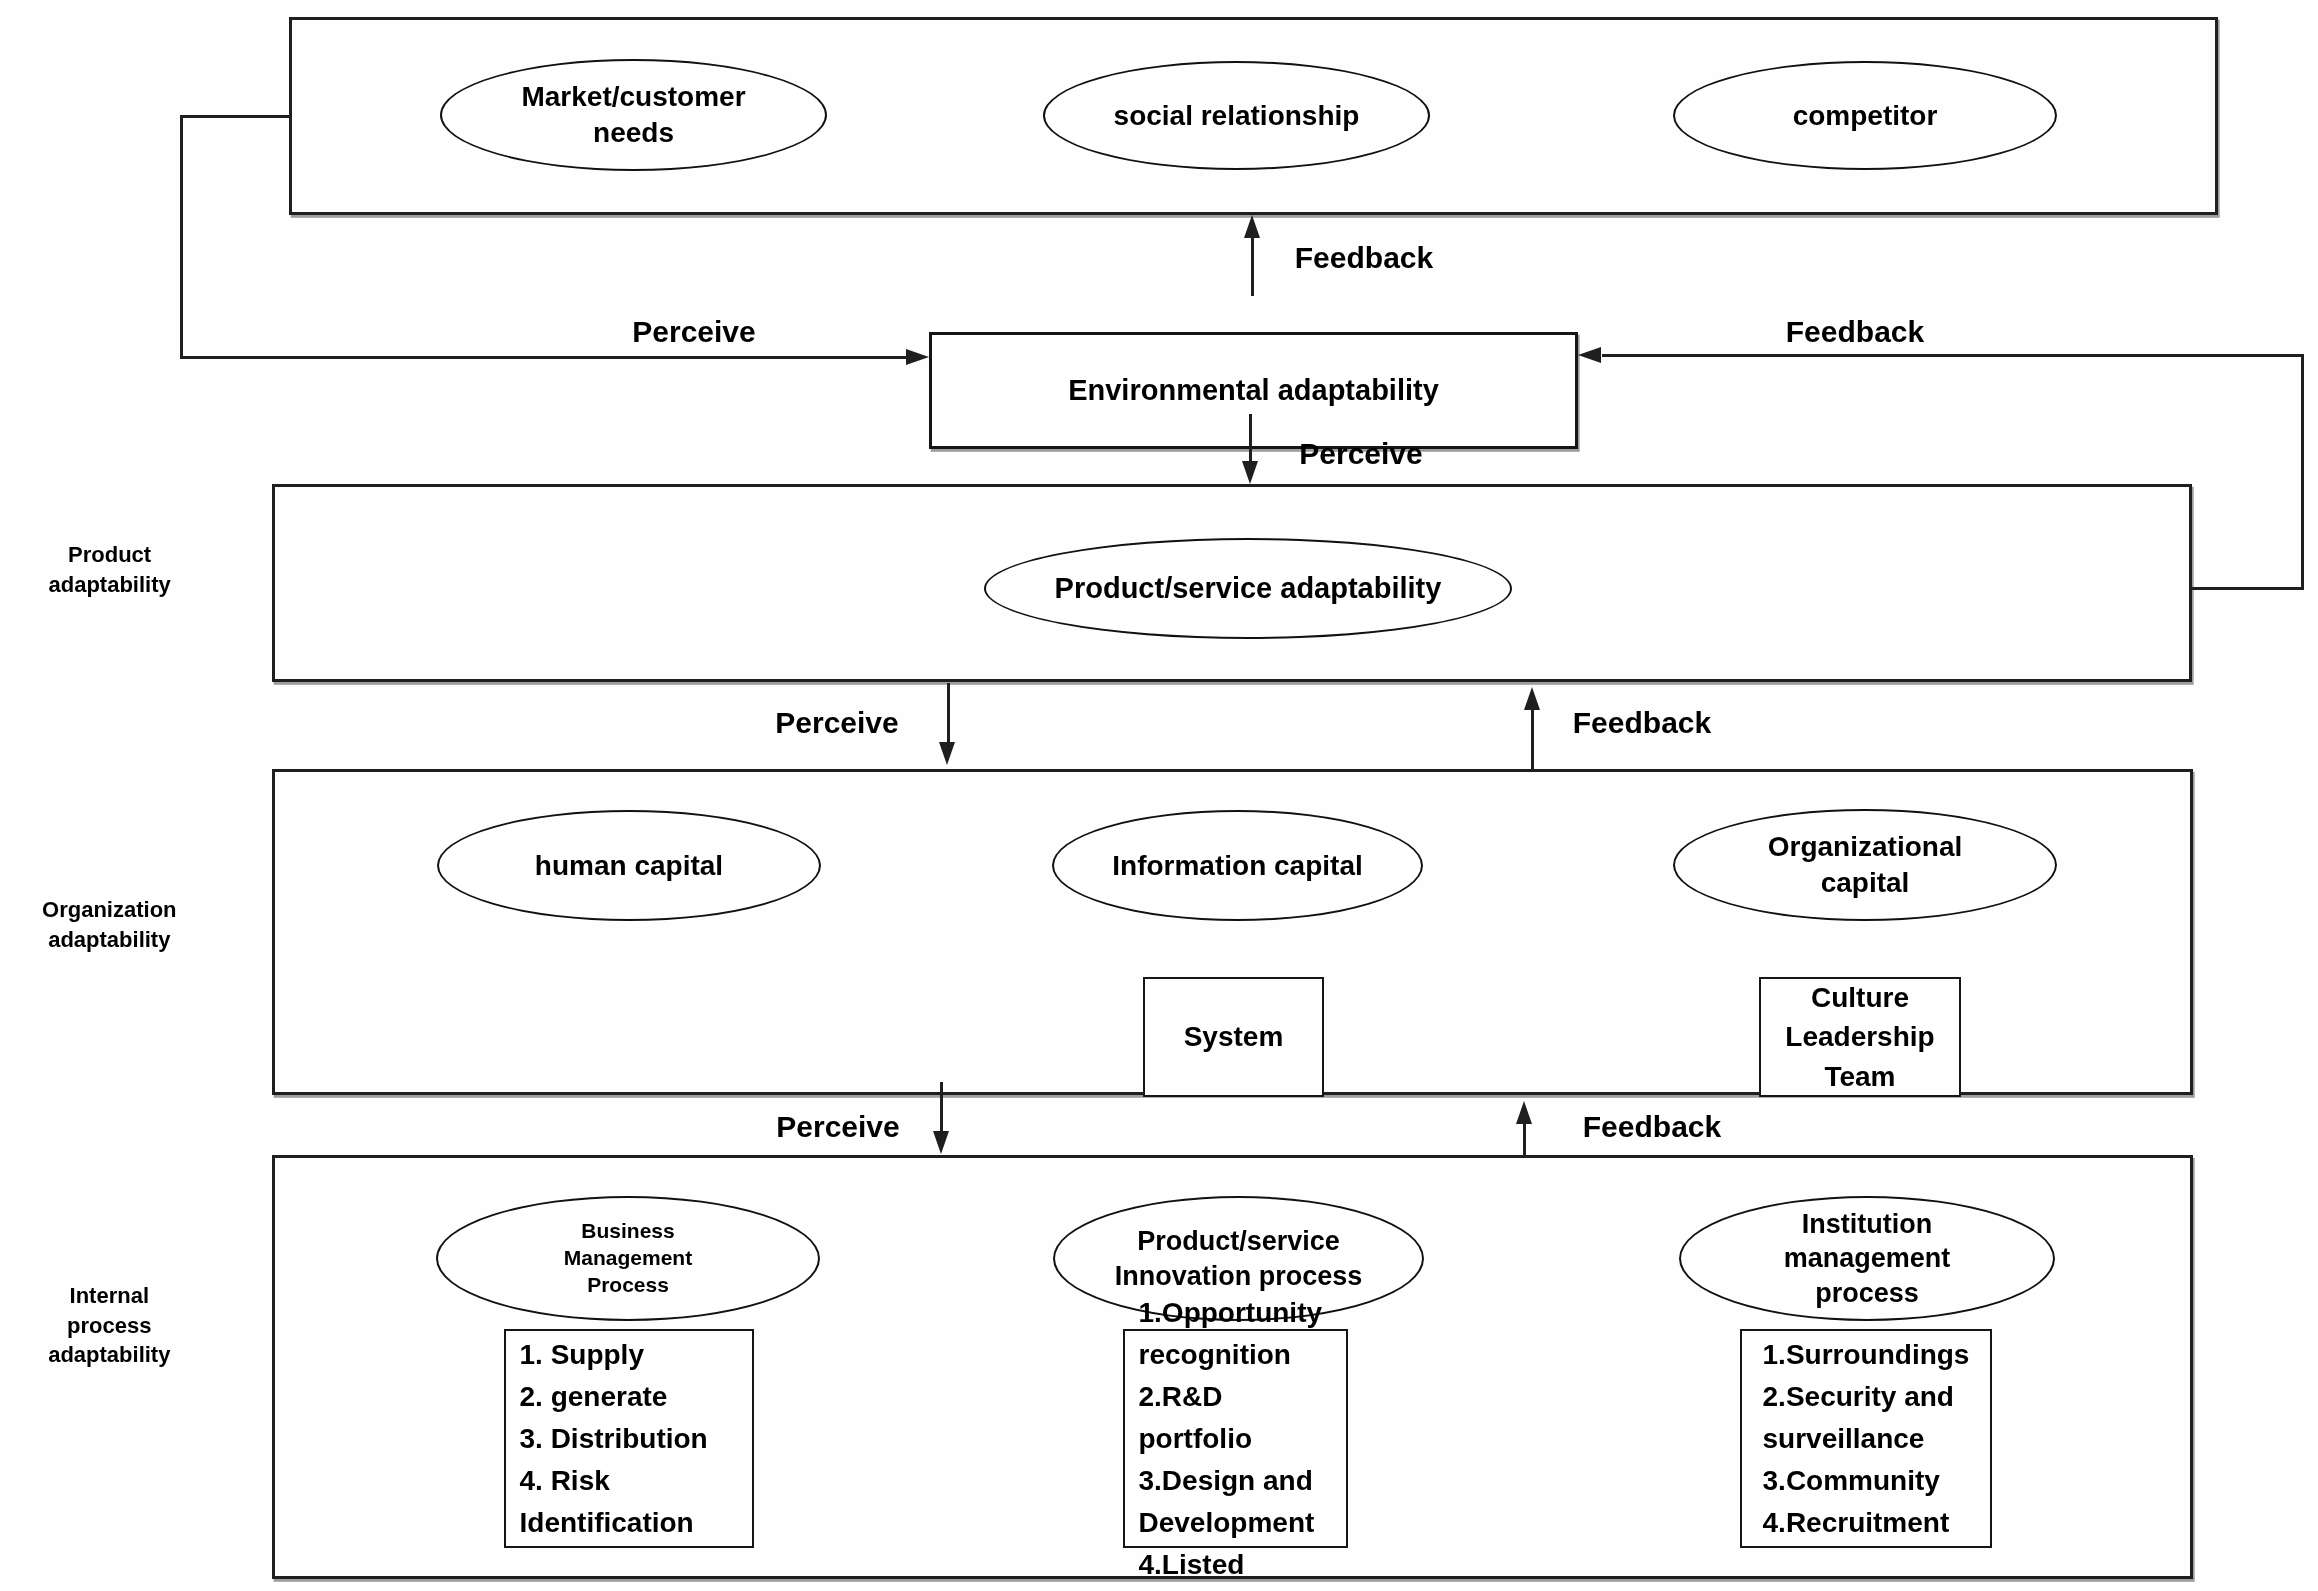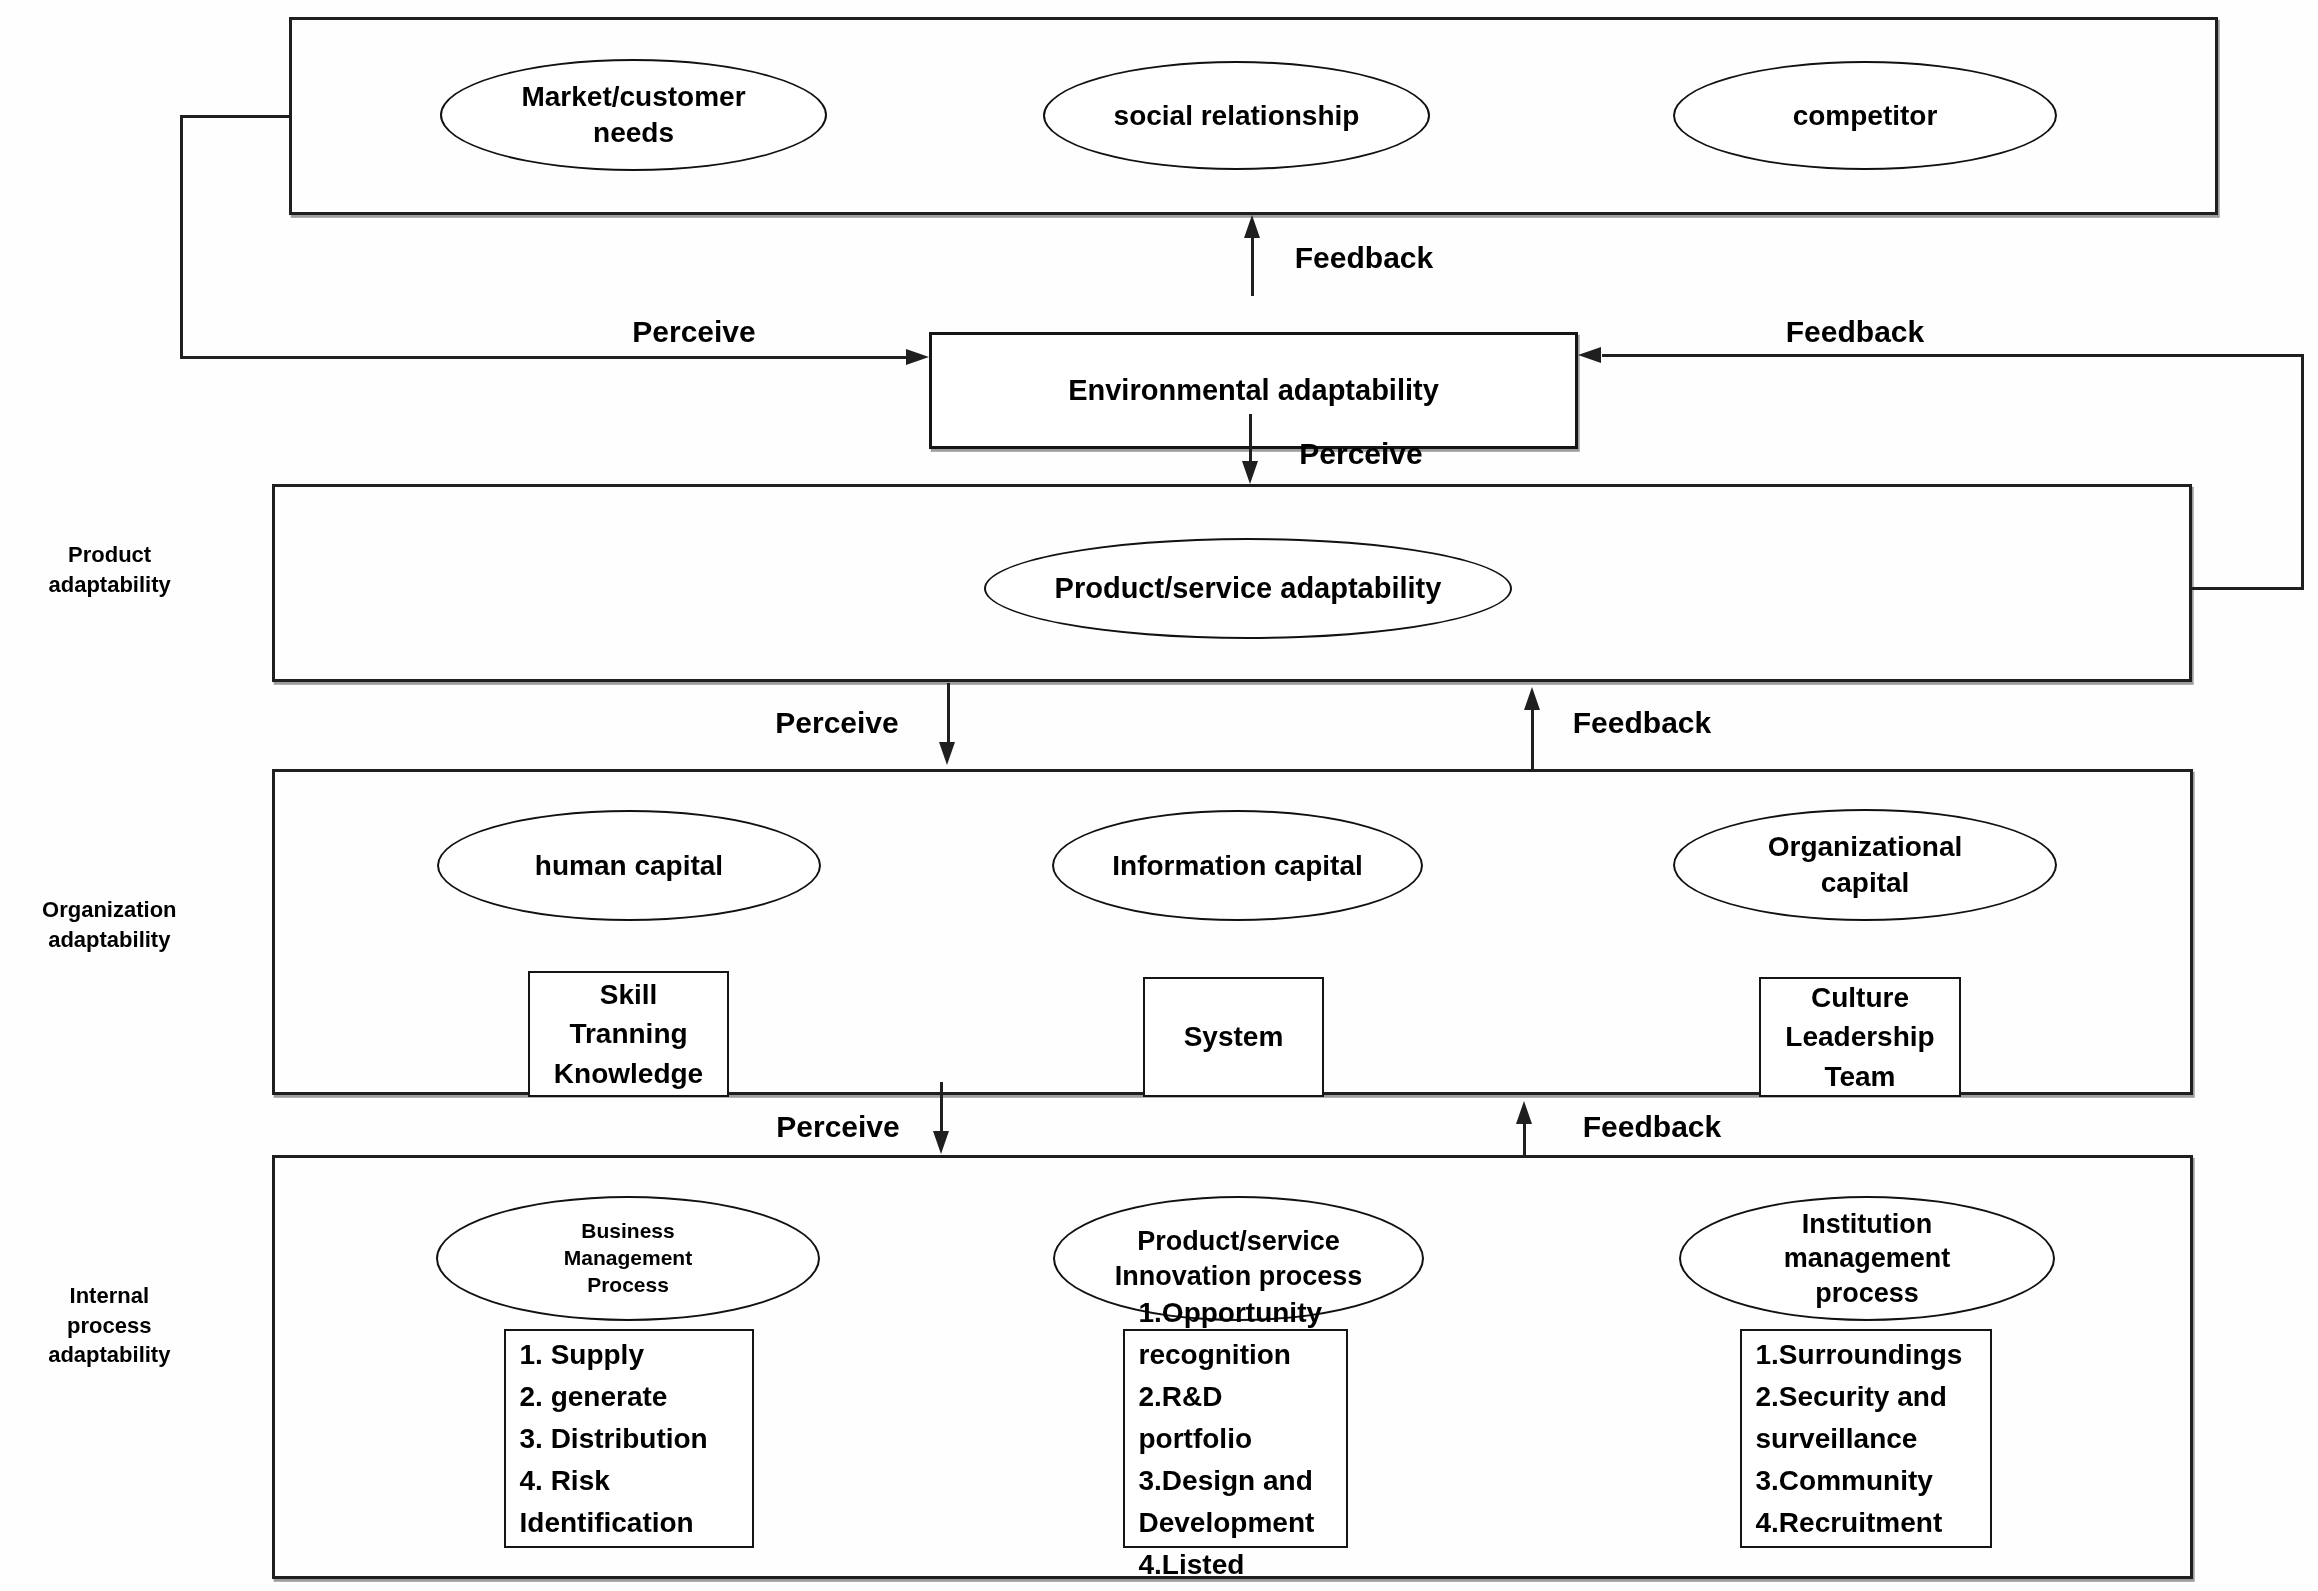--- a/index.html
+++ b/index.html
@@ -80,23 +80,20 @@
 
   <div class="outer-box" style="left:272px;top:769px;width:1921px;height:326px;"></div>
   <div class="side-label" style="left:2.8px;top:895px;width:213px;">Organization
 adaptability</div>
 
   <div class="ellipse" style="left:437px;top:810px;width:384px;height:111px;"><span>human capital</span></div>
   <div class="ellipse" style="left:1052px;top:810px;width:371px;height:111px;"><span>Information capital</span></div>
   <div class="ellipse" style="left:1673px;top:809px;width:384px;height:112px;"><span>Organizational
 capital</span></div>
 
-  <div class="inner-box" style="left:528px;top:935px;width:201px;height:126px;"><span>Skill
-Tranning
-Knowledge</span></div>
   <div class="inner-box" style="left:1143px;top:941px;width:181px;height:120px;"><span>System</span></div>
   <div class="inner-box" style="left:1759px;top:941px;width:202px;height:120px;"><span>Culture
 Leadership
 Team</span></div>
 
   <div class="vline" style="left:940px;top:1082px;height:51px;"></div>
   <div class="ah ah-down" style="left:933px;top:1131px;"></div>
   <div class="flow-label" style="left:838px;top:1127px;">Perceive</div>
 
   <div class="vline" style="left:1523px;top:1123px;height:33px;"></div>
@@ -121,20 +118,20 @@
 2. generate
 3. Distribution
 4. Risk
 Identification</span></div>
   <div class="list-box" style="left:1123px;top:1329px;width:225px;height:219px;"><span>1.Opportunity
 recognition
 2.R&amp;D portfolio
 3.Design and
 Development
 4.Listed</span></div>
-  <div class="list-box" style="left:1740px;top:1329px;width:252px;height:219px;"><span>1.Surroundings
+  <div class="list-box" style="left:1740px;top:1329px;width:252px;height:219px;justify-content:center;"><span>1.Surroundings
 2.Security and
 surveillance
 3.Community
 4.Recruitment</span></div>
 
 </div>
 
 
 </body></html>

